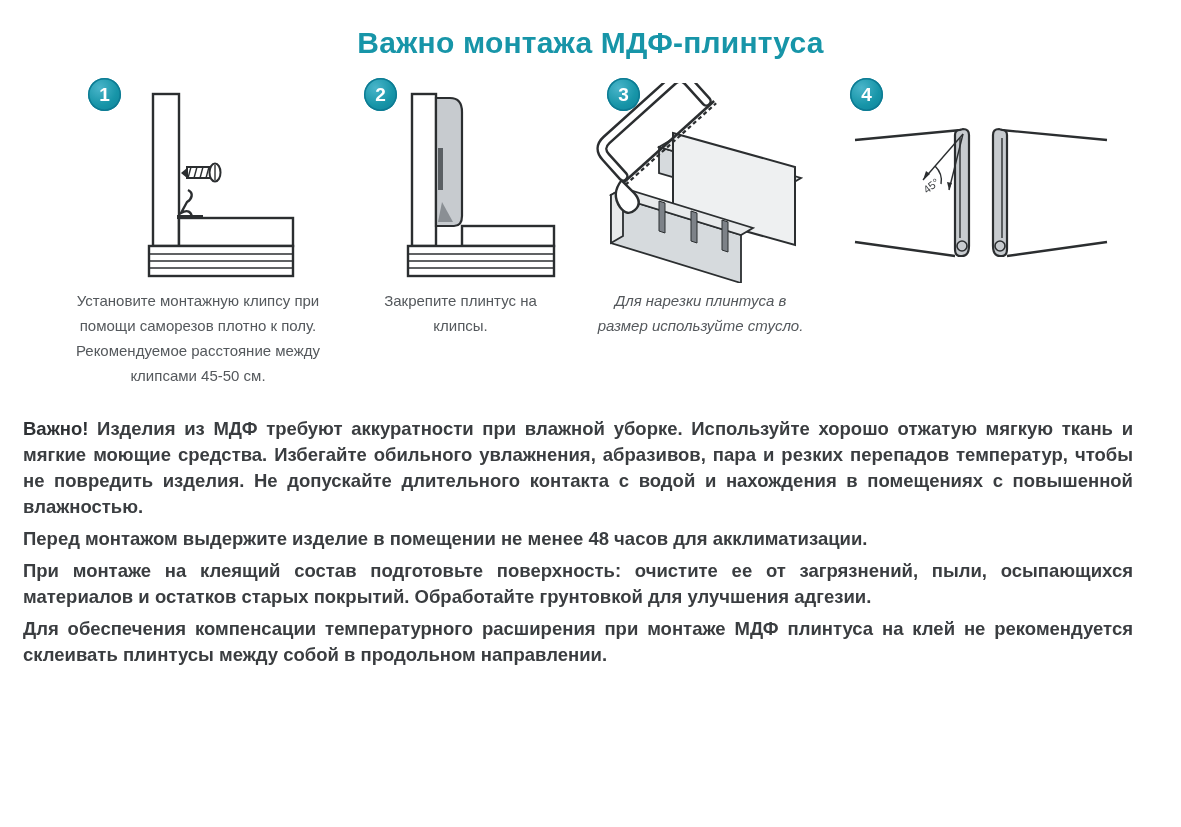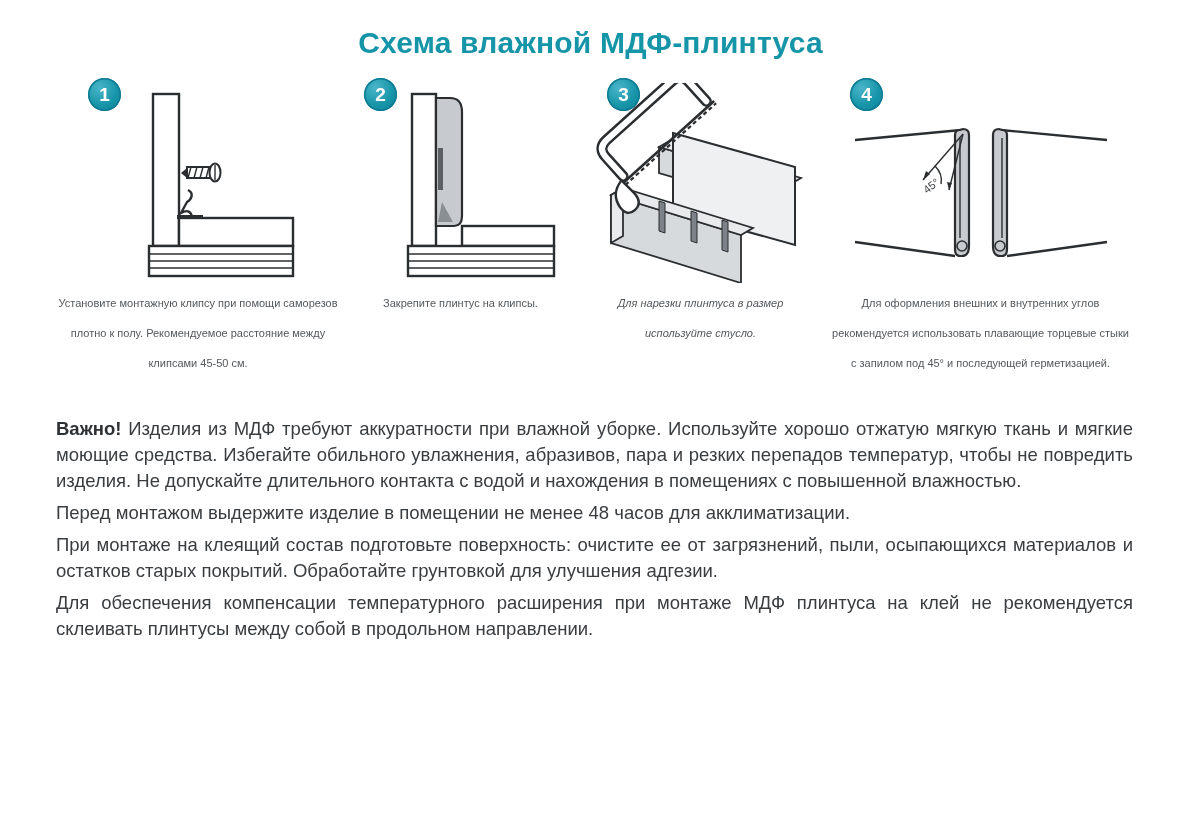--- a/index.html
+++ b/index.html
@@ -22,27 +22,27 @@
     background:radial-gradient(circle at 35% 30%, #4ab5ca 0%, #1795a8 55%, #0e7f97 100%);
     color:#fff; font-size:19px; font-weight:700;
     display:flex; align-items:center; justify-content:center;
     box-shadow:inset 0 0 0 1.5px #0d7b93;
   }
   .c1 .badge { left:40px; } .c2 .badge { left:16px; }
   .c3 .badge { left:34px; } .c4 .badge { left:22px; }
   .fig { height:202px; display:flex; align-items:center; justify-content:center; margin-top:6px; }
   .caption {
     margin:4px auto 0 auto; text-align:center;
-    font-size:11px; line-height:30px; color:#54585c; min-height:122px;
+    font-size:15px; line-height:25px; color:#54585c; min-height:122px;
   }
   .c1 .caption { max-width:292px; }
   .c2 .caption { max-width:185px;text-align:center; }
   .c3 .caption { max-width:212px;font-style:italic; }
   .c4 .caption { max-width:298px; }
-  .text { padding:6px 48px 0 56px; }
+  .text { padding:6px 48px 0 23px;font-weight:bold; }
   .text p {
     margin:0 0 6px 0; font-size:18.5px; line-height:26px; text-align:justify;
   }
   .text p b { color:#2e3134; }
   .text p.models b { letter-spacing:.1px; }
   svg { display:block; }
   .ln { stroke:#2b2e30; stroke-width:2.4; fill:none; }
   .lnthin { stroke:#2b2e30; stroke-width:1.4; fill:none; }
   .outline { stroke:#2b2e30; stroke-width:2.4; fill:#ffffff; }
   .grey { stroke:#2b2e30; stroke-width:2.2; fill:#c7cbcf; }
@@ -50,21 +50,21 @@
   .greyll { stroke:#2b2e30; stroke-width:1.8; fill:#e8eaeb; }
   .board { stroke:#2b2e30; stroke-width:2; fill:#eef0f1; }
   .slot { fill:#7d8288; stroke:#2b2e30; stroke-width:1; }
   .angle-text { font-size:11px; fill:#3a3d40; font-family:"Liberation Sans",sans-serif; }
 </style>
 </head>
 <body>
 
 <div class="page">
 
-  <div class="title">Схема влажной МДФ-плинтуса</div>
+  <div class="title">Важно монтажа МДФ-плинтуса</div>
 
   <div class="steps">
 
     <div class="step c1">
       <div class="badge">1</div>
       <div class="fig">
         <svg width="215" height="195" viewBox="0 0 215 195">
           <g>
             <rect class="outline" x="62" y="8" width="26" height="152"></rect>
           </g>
@@ -168,21 +168,20 @@
           <g>
             <path class="lnthin" d="M112,46 L72,92"></path>
             <path class="lnthin" d="M112,46 L98,102"></path>
             <polygon points="72,92 79,86 75,83" fill="#2b2e30"></polygon>
             <polygon points="98,102 96,94 101,95" fill="#2b2e30"></polygon>
             <path class="lnthin" d="M84,78 Q92,86 90,96"></path>
             <text class="angle-text" transform="translate(76,106) rotate(-38)">45°</text>
           </g>
         </svg>
       </div>
-      <div class="caption">Для оформления внешних и внутренних углов рекомендуется использовать плавающие торцевые стыки с запилом под 45° и последующей герметизацией.</div>
     </div>
 
   </div>
 
   <div class="text">
     <p><b>Важно!</b> <span>Изделия из МДФ требуют аккуратности при влажной уборке. Используйте хорошо отжатую мягкую ткань и мягкие моющие средства. Избегайте обильного увлажнения, абразивов, пара и резких перепадов температур, чтобы не повредить изделия. Не допускайте длительного контакта с водой и нахождения в помещениях с повышенной влажностью.</span></p>
     <p><span>Перед монтажом выдержите изделие в помещении не менее 48 часов для акклиматизации.</span></p>
     <p><span>При монтаже на клеящий состав подготовьте поверхность: очистите ее от загрязнений, пыли, осыпающихся материалов и остатков старых покрытий. Обработайте грунтовкой для улучшения адгезии.</span></p>
     <p><span>Для обеспечения компенсации температурного расширения при монтаже МДФ плинтуса на клей не рекомендуется склеивать плинтусы между собой в продольном направлении.</span></p>
   </div>

